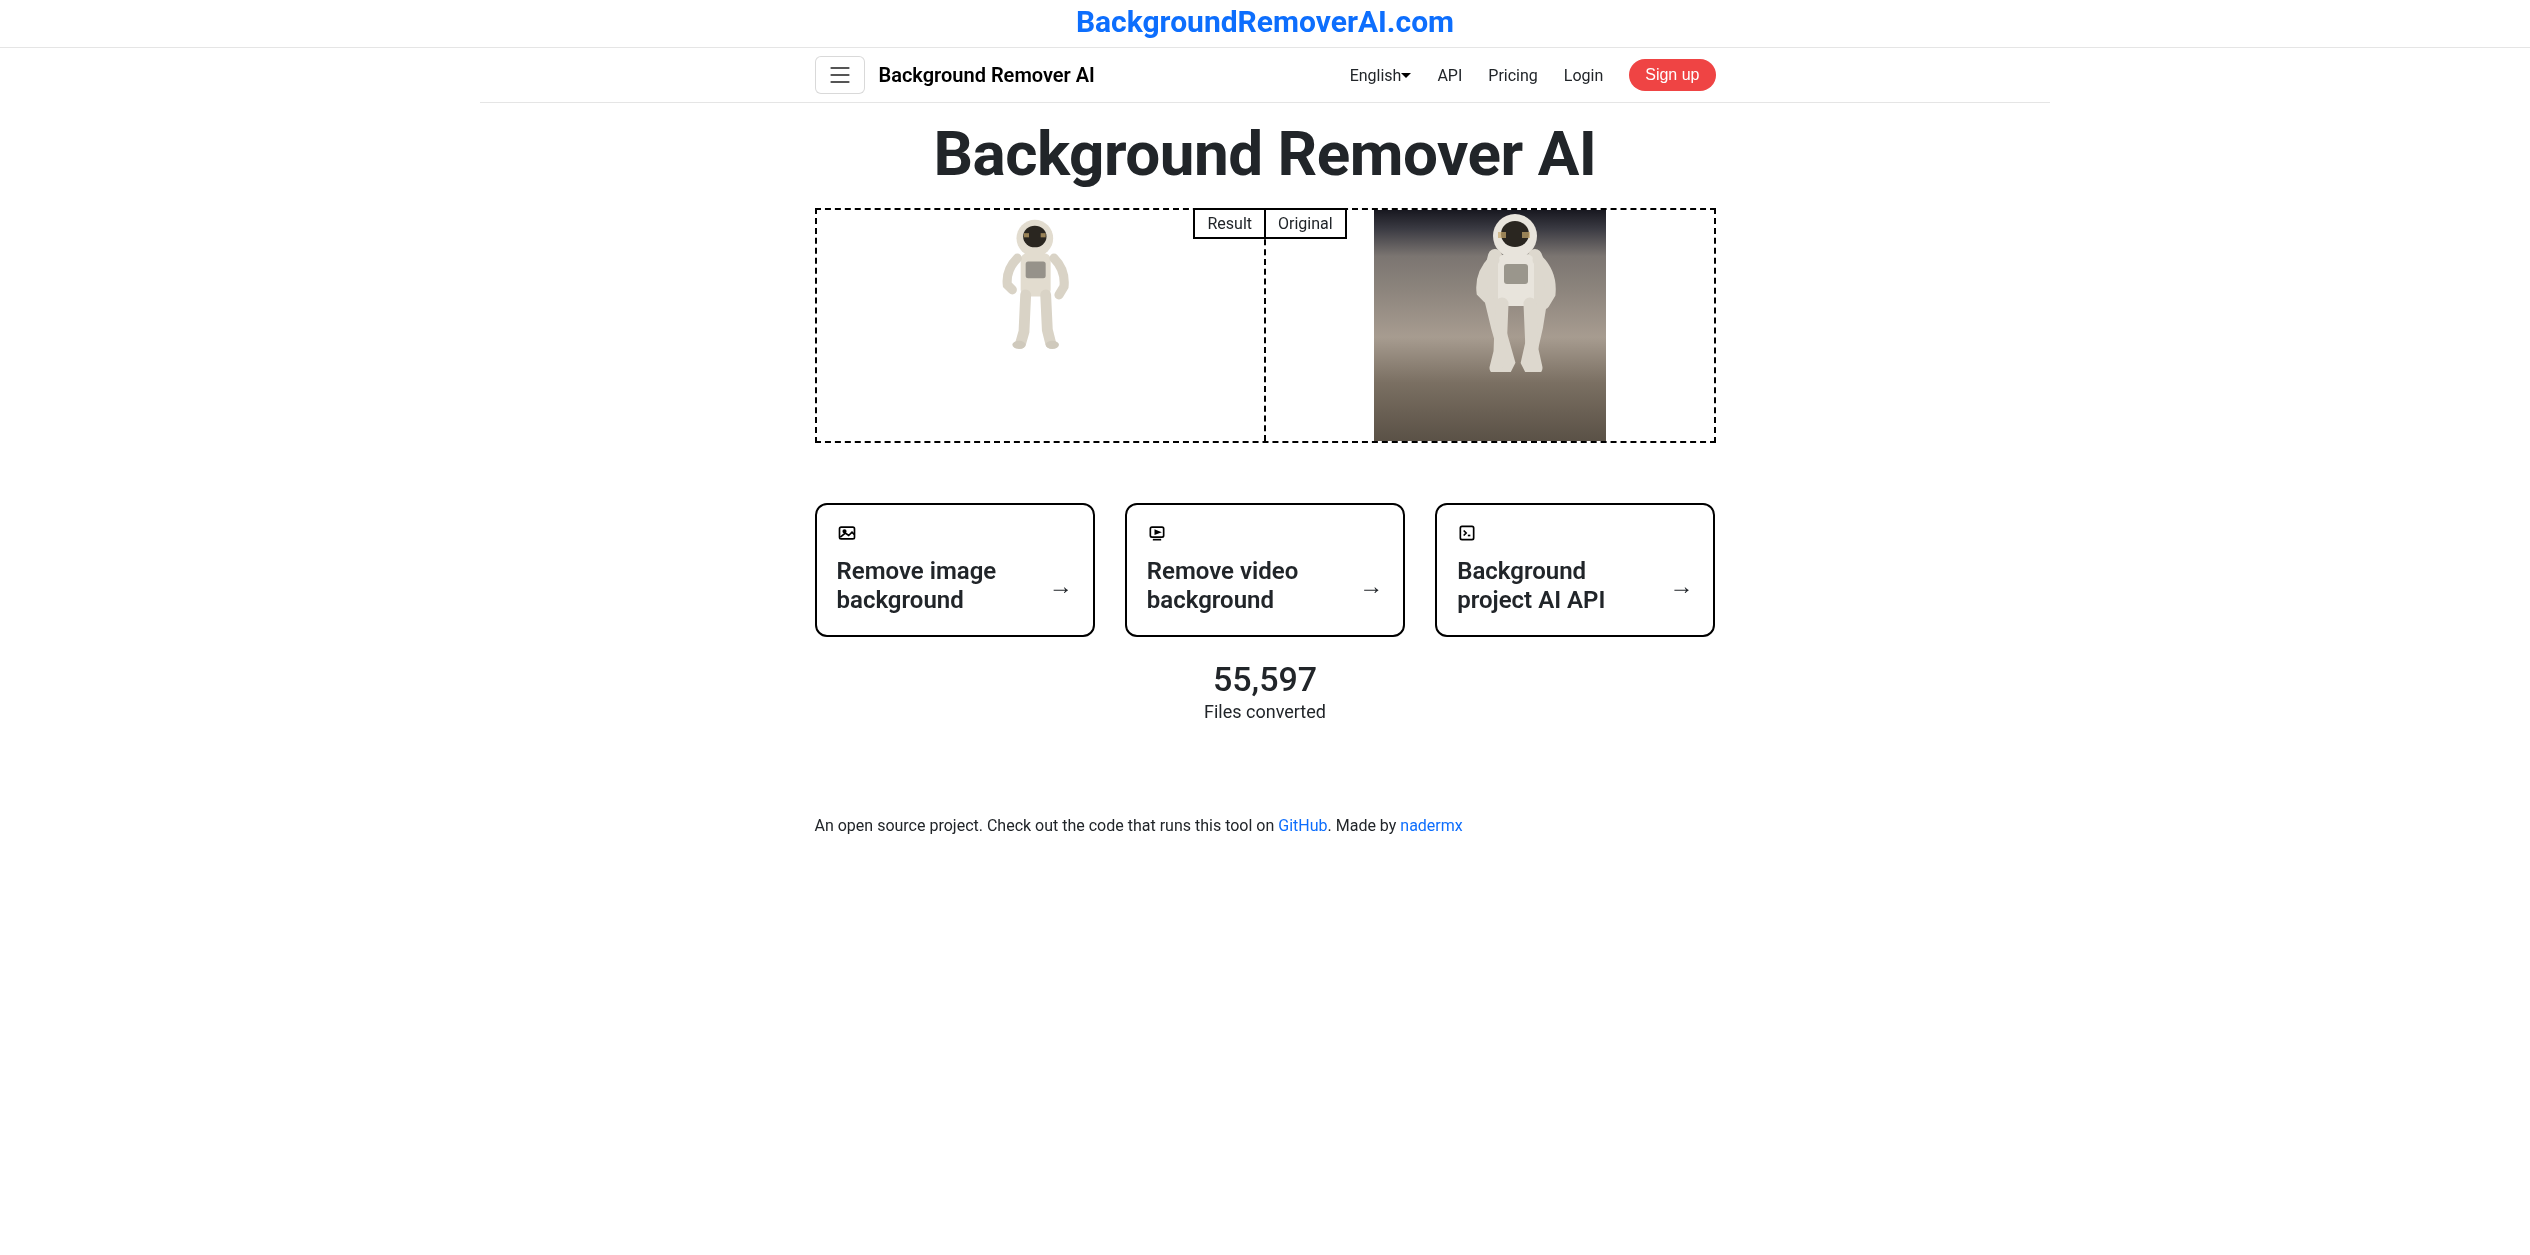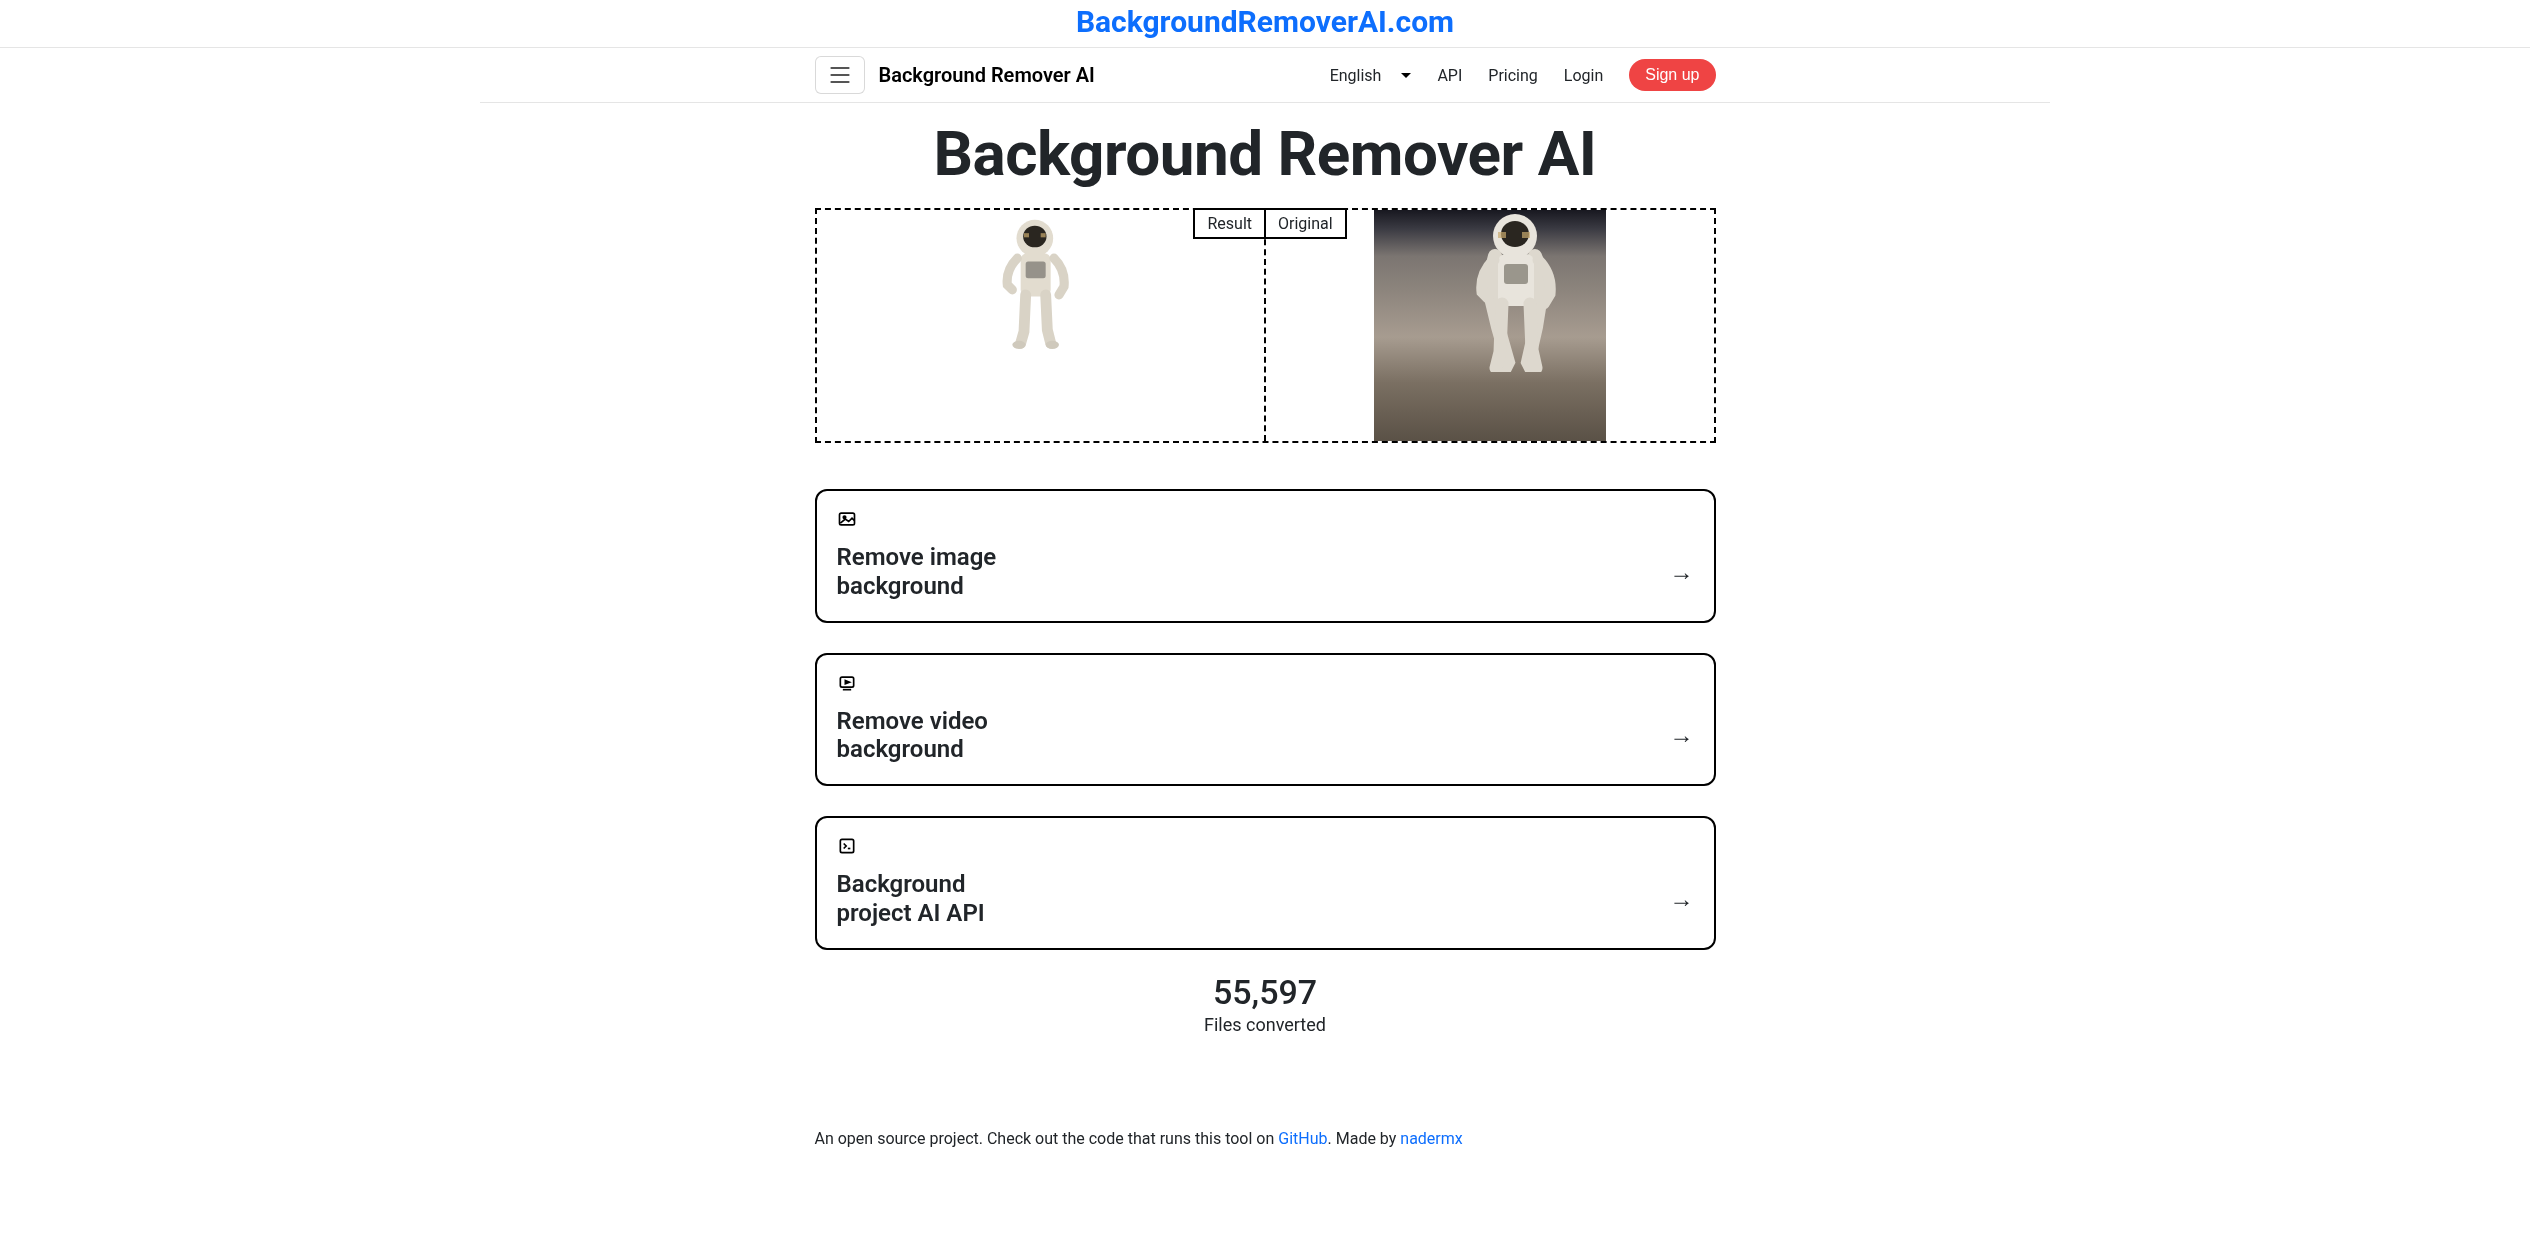--- a/index.html
+++ b/index.html
@@ -44,21 +44,21 @@
   height: 38px;
   display: flex;
   align-items: center;
   justify-content: center;
   background: #fff;
   cursor: pointer;
 }
 .hamburger svg { width: 26px; height: 26px; }
 .brand { font-weight: 600; font-size: 20px; color: #000; }
 .nav-right { display: flex; align-items: center; gap: 26px; }
-.nav-link { color: #212529; font-size: 16px; text-decoration: none; display: inline-flex; align-items: center; gap: 20px; cursor: pointer; }
+.nav-link { color: #212529; font-size: 16px; text-decoration: none; display: inline-flex; align-items: center; gap: 0; cursor: pointer; }
 .signup-btn {
   background: #ef4444;
   color: #fff;
   padding: 7px 16px;
   border-radius: 20px;
   font-size: 16px;
   border: none;
   cursor: pointer;
 }
 .caret-down {
@@ -120,22 +120,21 @@
 }
 .astronaut {
   position: absolute;
 }
 .astronaut.orig { left: 50%; top: 2px; transform: translateX(-25%); }
 .astronaut.res { left: 65px; top: 4px; }
 
 .cards-row {
   display: flex;
   gap: 30px;
-  margin-top: 46px;
-  flex-direction: column;
+  margin-top: 60px;
 }
 .card {
   flex: 1;
   border: 2px solid #000;
   border-radius: 12px;
   padding: 18px 20px 20px 20px;
   display: flex;
   flex-direction: column;
   gap: 10px;
   cursor: pointer;

